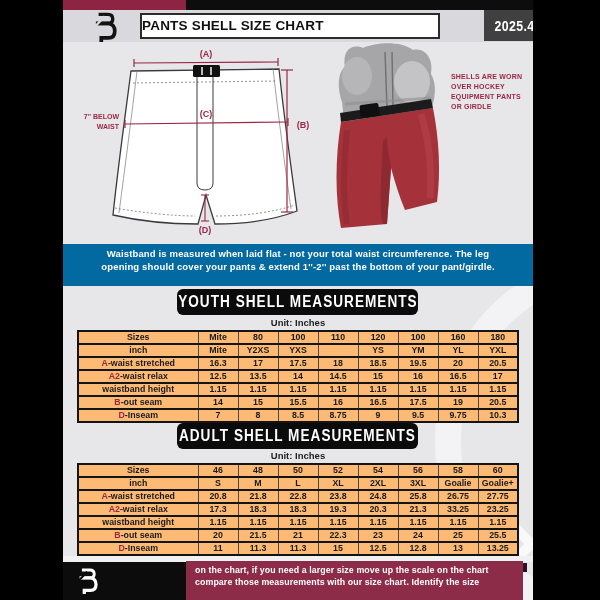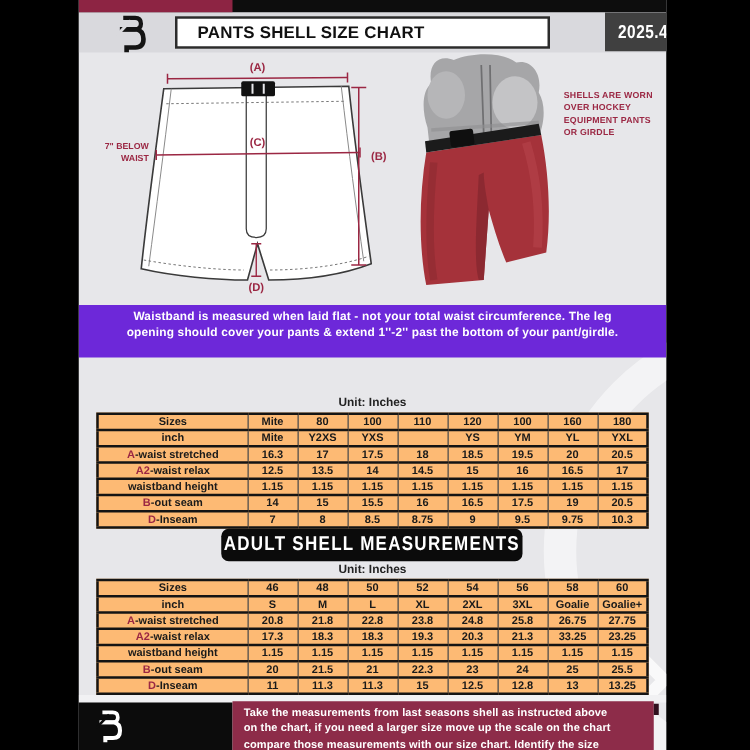--- a/index.html
+++ b/index.html
@@ -7,28 +7,28 @@
        font-family:"Liberation Sans",sans-serif;}
   .page{position:absolute;left:63px;top:0;width:470px;height:600px;background:#e7e7ea;overflow:hidden;}
   .abs{position:absolute;}
   
   .topstrip{left:0;top:0;width:470px;height:10px;background:#0d0d0d;}
   .topchip{left:0;top:0;width:123px;height:10px;background:#8d2443;}
   .hdrband{left:0;top:10px;width:470px;height:32px;background:#d9d9dd;}
   .logo{left:21px;top:11px;width:42px;height:31px;}
   .titlebox{left:77px;top:13px;width:300px;height:26px;background:#fff;border:2px solid #2b2b2b;
             box-sizing:border-box;font-size:13.5px;font-weight:700;color:#111;
-            line-height:21px;padding-left:16px;letter-spacing:.2px;}
+            line-height:21px;letter-spacing:.2px;}
   .datebox{left:379px;top:10px;width:80px;height:31px;background:#404040;color:#fff;
            display:flex;align-items:center;justify-content:center;margin-left:42px;}
   .datebox span{font-size:15px;font-weight:700;transform:scaleX(.82);letter-spacing:.5px;}
   
   .caption{left:388px;top:72px;width:80px;color:#9b2743;font-size:7px;font-weight:700;line-height:10px;letter-spacing:.2px;}
   
-  .banner{left:0;top:244px;width:470px;height:42px;background:#6d28d9;color:#fff;
+  .banner{left:0;top:244px;width:470px;height:42px;background:#0369a1;color:#fff;
           font-size:9.5px;font-weight:700;text-align:center;line-height:13.4px;padding-top:3px;box-sizing:border-box;
           letter-spacing:.15px;z-index:2;}
   .sechead{left:114px;width:241px;height:26px;background:#0b0b0b;border-radius:6px;color:#fff;
            display:flex;align-items:center;justify-content:center;z-index:2;}
   .sechead span{font-size:16px;font-weight:700;letter-spacing:1.2px;transform:scaleX(.85);white-space:nowrap;}
   .unit{left:0;width:470px;text-align:center;font-size:9.5px;font-weight:700;color:#222;z-index:2;}
   
   .tbl{border-collapse:collapse;width:440px;table-layout:fixed;background:#fdba74;z-index:2;position:absolute;left:14px;}
   .tbl td{border:1px solid #4a4a4a;border-top:2px solid #141414;border-bottom:2px solid #141414;
           height:11px;padding:0;text-align:center;font-size:8.8px;font-weight:700;color:#1a1a1a;line-height:11px;}
@@ -130,20 +130,23 @@
   </div>
 
   <div class="abs ring"></div>
   <div class="abs chev"></div>
 
   <div class="abs banner">
     <div>Waistband is measured when laid flat - not your total waist circumference. The leg</div>
     <div>opening should cover your pants &amp; extend 1''-2'' past the bottom of your pant/girdle.</div>
   </div>
 
+  <div class="abs sechead" style="top:289px;">
+    <span>YOUTH SHELL MEASUREMENTS</span>
+  </div>
   <div class="abs unit" style="top:317px;">Unit: Inches</div>
   <table class="tbl" style="top:330px;" id="youth-table">
     <colgroup>
         <col style="width:120px">
         <col span="8" style="width:40px">
       </colgroup>
     <tbody>
         <tr>
           <td class="lbl">Sizes</td>
           <td>Mite</td>
@@ -316,19 +319,18 @@
 
   <div class="abs footgray"></div>
   <div class="abs footblack"></div>
   <svg class="abs footlogo" viewBox="0 0 70 92">
     <path d="M16 10 H44 Q58 10 58 24 Q58 37 44 37 H12" fill="none" stroke="#ffffff" stroke-width="10"></path>
     <path d="M8 37 H46 Q64 40 64 60 Q64 80 45 80 H24 V92" fill="none" stroke="#ffffff" stroke-width="11"></path>
     <path d="M0 52 L34 16" stroke="#0c0c0c" stroke-width="7" fill="none"></path>
   </svg>
   <div class="abs brand">BREAKAWAY</div>
   <div class="abs footnote">
-    <div>Take the measurements from last seasons shell as instructed above</div>
     <div>on the chart, if you need a larger size move up the scale on the chart</div>
     <div>compare those measurements  with our size chart. Identify the size</div>
   </div>
   <div class="abs notch"></div>
 
 </div>
 
 </body></html>

